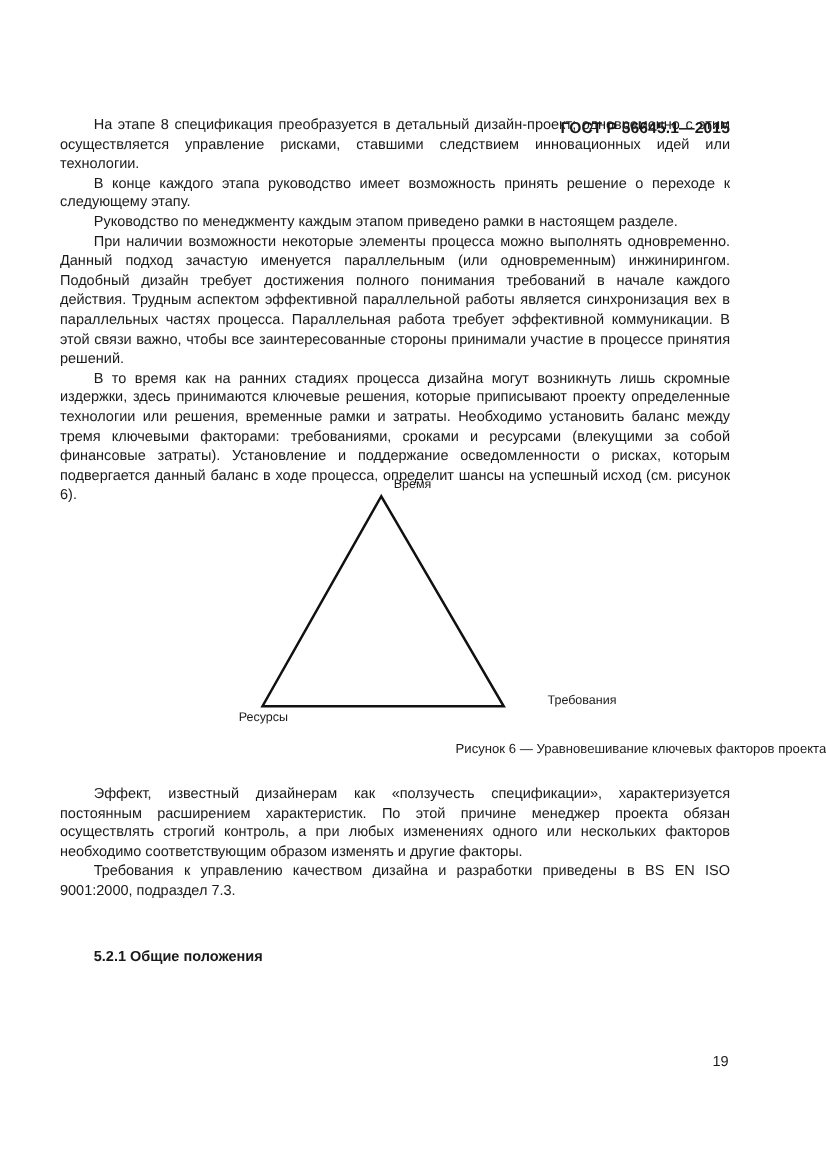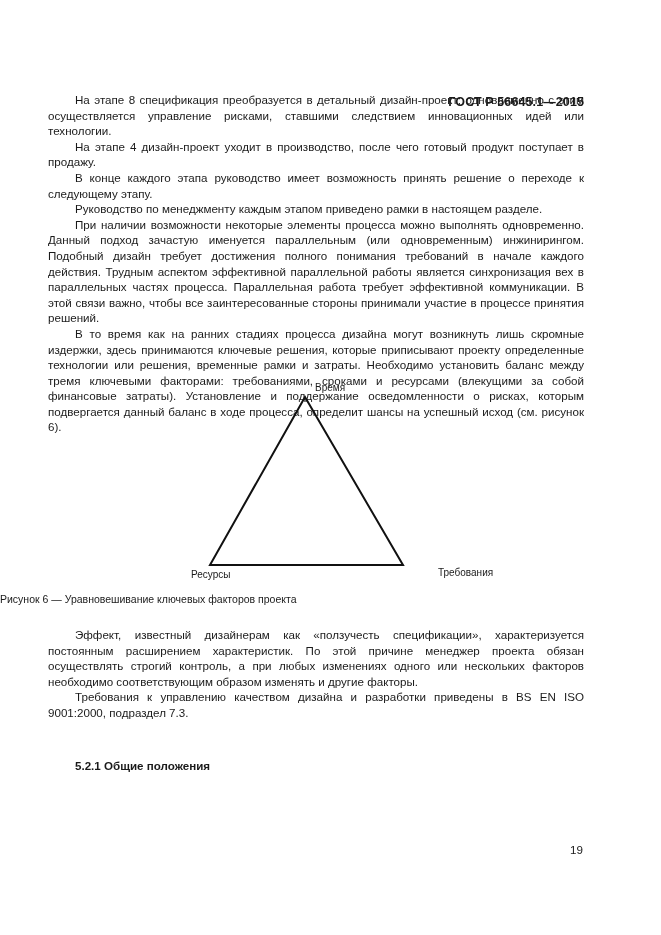--- a/index.html
+++ b/index.html
@@ -5,47 +5,46 @@
   html, body { margin: 0; padding: 0; background: #ffffff; }
   body { width: 661px; height: 935px; position: relative; overflow: hidden;
          font-family: "Liberation Sans", sans-serif; color: #1a1a1a; }
   .page { position: absolute; left: 0; top: 0; width: 661px; height: 935px; }
   .header { position: absolute; right: 77px; top: 63px; font-weight: bold; font-size: 12.5px; letter-spacing: 0.1px; margin-top: 32px; }
   .block { position: absolute; left: 48px; width: 536px; font-size: 11.6px; line-height: 15.6px; text-align: justify; }
   .block p { margin: 0; text-indent: 27px; }
   .fig { position: absolute; left: 150px; top: 370px; width: 330px; height: 240px; }
   .fig svg { position: absolute; left: 0; top: 0; }
   .lbl { position: absolute; font-size: 10px; padding-left: 26px; }
-  .caption { position: absolute; left: 0; width: 661px; top: 593px; text-align: left; font-size: 10.5px; }
+  .caption { position: absolute; left: 0; width: 661px; top: 593px; text-align: right; font-size: 10.5px; }
   .h2 { position: absolute; left: 75px; top: 734px; font-weight: bold; font-size: 11.6px; }
   .h3 { position: absolute; left: 75px; top: 759px; font-weight: bold; font-size: 11.6px; }
   .pageno { position: absolute; left: 570px; top: 843px; font-size: 11.6px; }
 </style>
 </head>
 <body>
 
 <div class="page">
   <div class="header">ГОСТ Р 56645.1—2015</div>
 
   <div class="block" style="top:92px;">
     <p>На этапе 8 спецификация преобразуется в детальный дизайн-проект; одновременно с этим осуществляется управление рисками, ставшими следствием инновационных идей или технологии.</p>
-    <p>На этапе 4 дизайн-проект уходит в производство, после чего готовый продукт поступает в продажу.</p>
     <p>В конце каждого этапа руководство имеет возможность принять решение о переходе к следующему этапу.</p>
     <p>Руководство по менеджменту каждым этапом приведено рамки в настоящем разделе.</p>
     <p>При наличии возможности некоторые элементы процесса можно выполнять одновременно. Данный подход зачастую именуется параллельным (или одновременным) инжинирингом. Подобный дизайн требует достижения полного понимания требований в начале каждого действия. Трудным аспектом эффективной параллельной работы является синхронизация вех в параллельных частях процесса. Параллельная работа требует эффективной коммуникации. В этой связи важно, чтобы все заинтересованные стороны принимали участие в процессе принятия решений.</p>
     <p>В то время как на ранних стадиях процесса дизайна могут возникнуть лишь скромные издержки, здесь принимаются ключевые решения, которые приписывают проекту определенные технологии или решения, временные рамки и затраты. Необходимо установить баланс между тремя ключевыми факторами: требованиями, сроками и ресурсами (влекущими за собой финансовые затраты). Установление и поддержание осведомленности о рисках, которым подвергается данный баланс в ходе процесса, определит шансы на успешный исход (см. рисунок 6).</p>
   </div>
 
   <div class="fig">
     <svg width="330" height="240" viewBox="0 0 330 240">
       <polygon points="155,27 60,195 253,195" fill="none" stroke="#111" stroke-width="2"></polygon>
     </svg>
     <span class="lbl" style="left:139px; top:12px;">Время</span>
     <span class="lbl" style="left:15px; top:199px;">Ресурсы</span>
-    <span class="lbl" style="left:262px; top:197px;">Требования</span>
+    <span class="lbl" style="left:262px; top:185px;">Требования</span>
   </div>
   <div class="caption">Рисунок 6 — Уравновешивание ключевых факторов проекта</div>
 
   <div class="block" style="top:627px;">
     <p>Эффект, известный дизайнерам как «ползучесть спецификации», характеризуется постоянным расширением характеристик. По этой причине менеджер проекта обязан осуществлять строгий контроль, а при любых изменениях одного или нескольких факторов необходимо соответствующим образом изменять и другие факторы.</p>
     <p>Требования к управлению качеством дизайна и разработки приведены в BS EN ISO 9001:2000, подраздел 7.3.</p>
   </div>
 
   <div class="h3">5.2.1 Общие положения</div>
 

